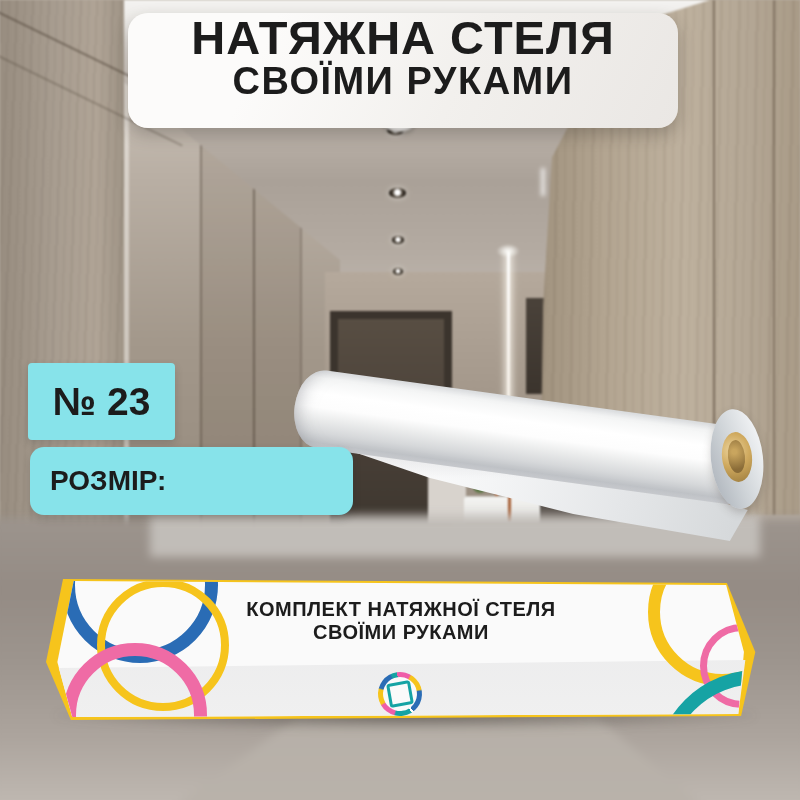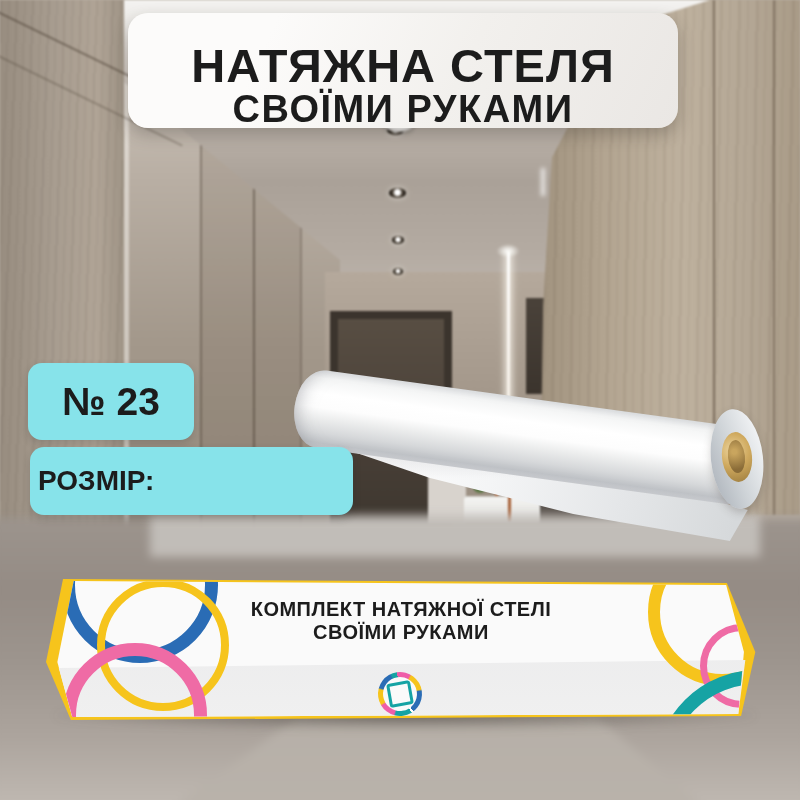--- a/index.html
+++ b/index.html
@@ -132,38 +132,38 @@
   .roll-core::after{
     content:"";position:absolute;left:6px;top:8px;width:17px;height:33px;border-radius:50%;
     background:radial-gradient(circle at 40% 35%,#c9a55e 10%,#8a6c38 75%);
   }
 
   
   .banner{
     left:128px;top:13px;width:550px;height:115px;border-radius:20px;
     background:linear-gradient(115deg,#fcfbfa 25%,#f2f0ed 60%,#eae7e4 100%);
     box-shadow:0 7px 16px rgba(40,35,30,.25);
-    display:flex;flex-direction:column;align-items:center;justify-content:flex-end;
+    display:flex;flex-direction:column;align-items:center;justify-content:flex-start;
     z-index:30;color:var(--text-dark,#1c1c1c);text-align:center;
   }
   .banner-l1{font-size:47px;font-weight:800;letter-spacing:1px;line-height:1.05;}
   .banner-l2{font-size:38px;font-weight:700;letter-spacing:1.5px;line-height:1.0;}
   .badge{
     background:var(--badge-cyan,#87E3EA);
     color:var(--text-dark,#1c1c1c);
     box-shadow:0 4px 8px rgba(40,40,40,.18);
     display:flex;align-items:center;z-index:32;font-weight:700;
   }
   .badge-number{
-    left:28px;top:363px;width:166px;height:77px;border-radius:14px;
+    left:28px;top:363px;width:147px;height:77px;border-radius:4px;
     justify-content:center;font-size:39px;
   }
   .badge-size{
     left:30px;top:447px;width:323px;height:68px;border-radius:14px;
-    justify-content:space-between;padding:0 8px;font-size:28px;
+    justify-content:space-between;padding:0 20px;font-size:28px;
   }
 
   
   .box-shadow{
     left:55px;top:706px;width:700px;height:24px;z-index:18;
     background:radial-gradient(ellipse at 50% 40%,rgba(50,45,40,.55),rgba(50,45,40,0) 75%);
     filter:blur(4px);
   }
   .box-wrap{left:46px;top:578px;width:710px;height:144px;z-index:20;}
   .box-yellow{
@@ -296,21 +296,21 @@
     <div class="abs box-front"></div>
     <div class="abs box-decor">
       <div class="abs ring ring-blue-left"></div>
       <div class="abs ring ring-yellow-left"></div>
       <div class="abs ring ring-pink-left"></div>
       <div class="abs ring ring-yellow-right"></div>
       <div class="abs ring ring-pink-right"></div>
       <div class="abs ring ring-teal-right"></div>
     </div>
     <div class="abs box-title">
-      <div>КОМПЛЕКТ НАТЯЖНОЇ СТЕЛІ</div>
+      <div>КОМПЛЕКТ НАТЯЖНОЇ СТЕЛЯ</div>
       <div>СВОЇМИ РУКАМИ</div>
     </div>
     <div class="abs box-logo">
       <div class="abs box-logo-inner">
         <div class="box-logo-square"></div>
       </div>
     </div>
   </div>
 
 </div>

